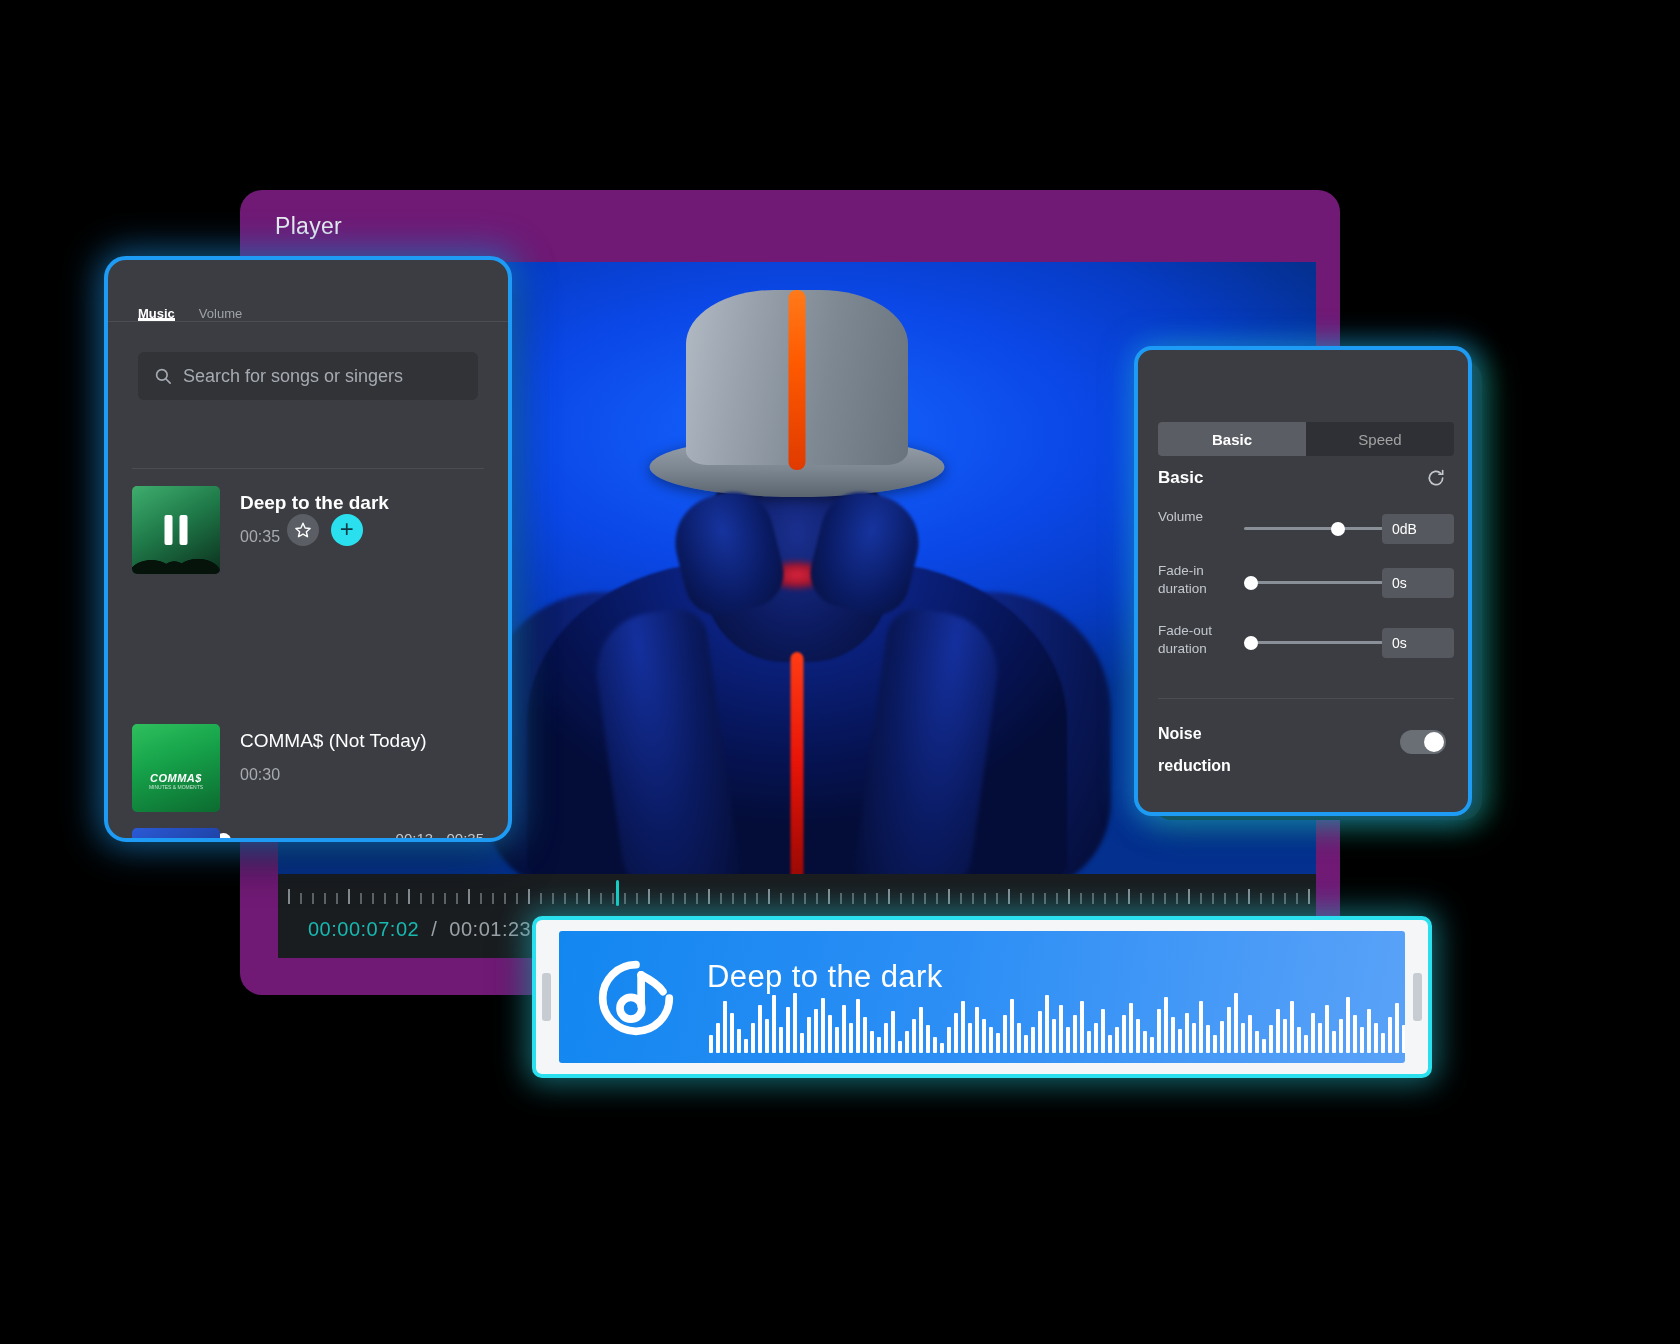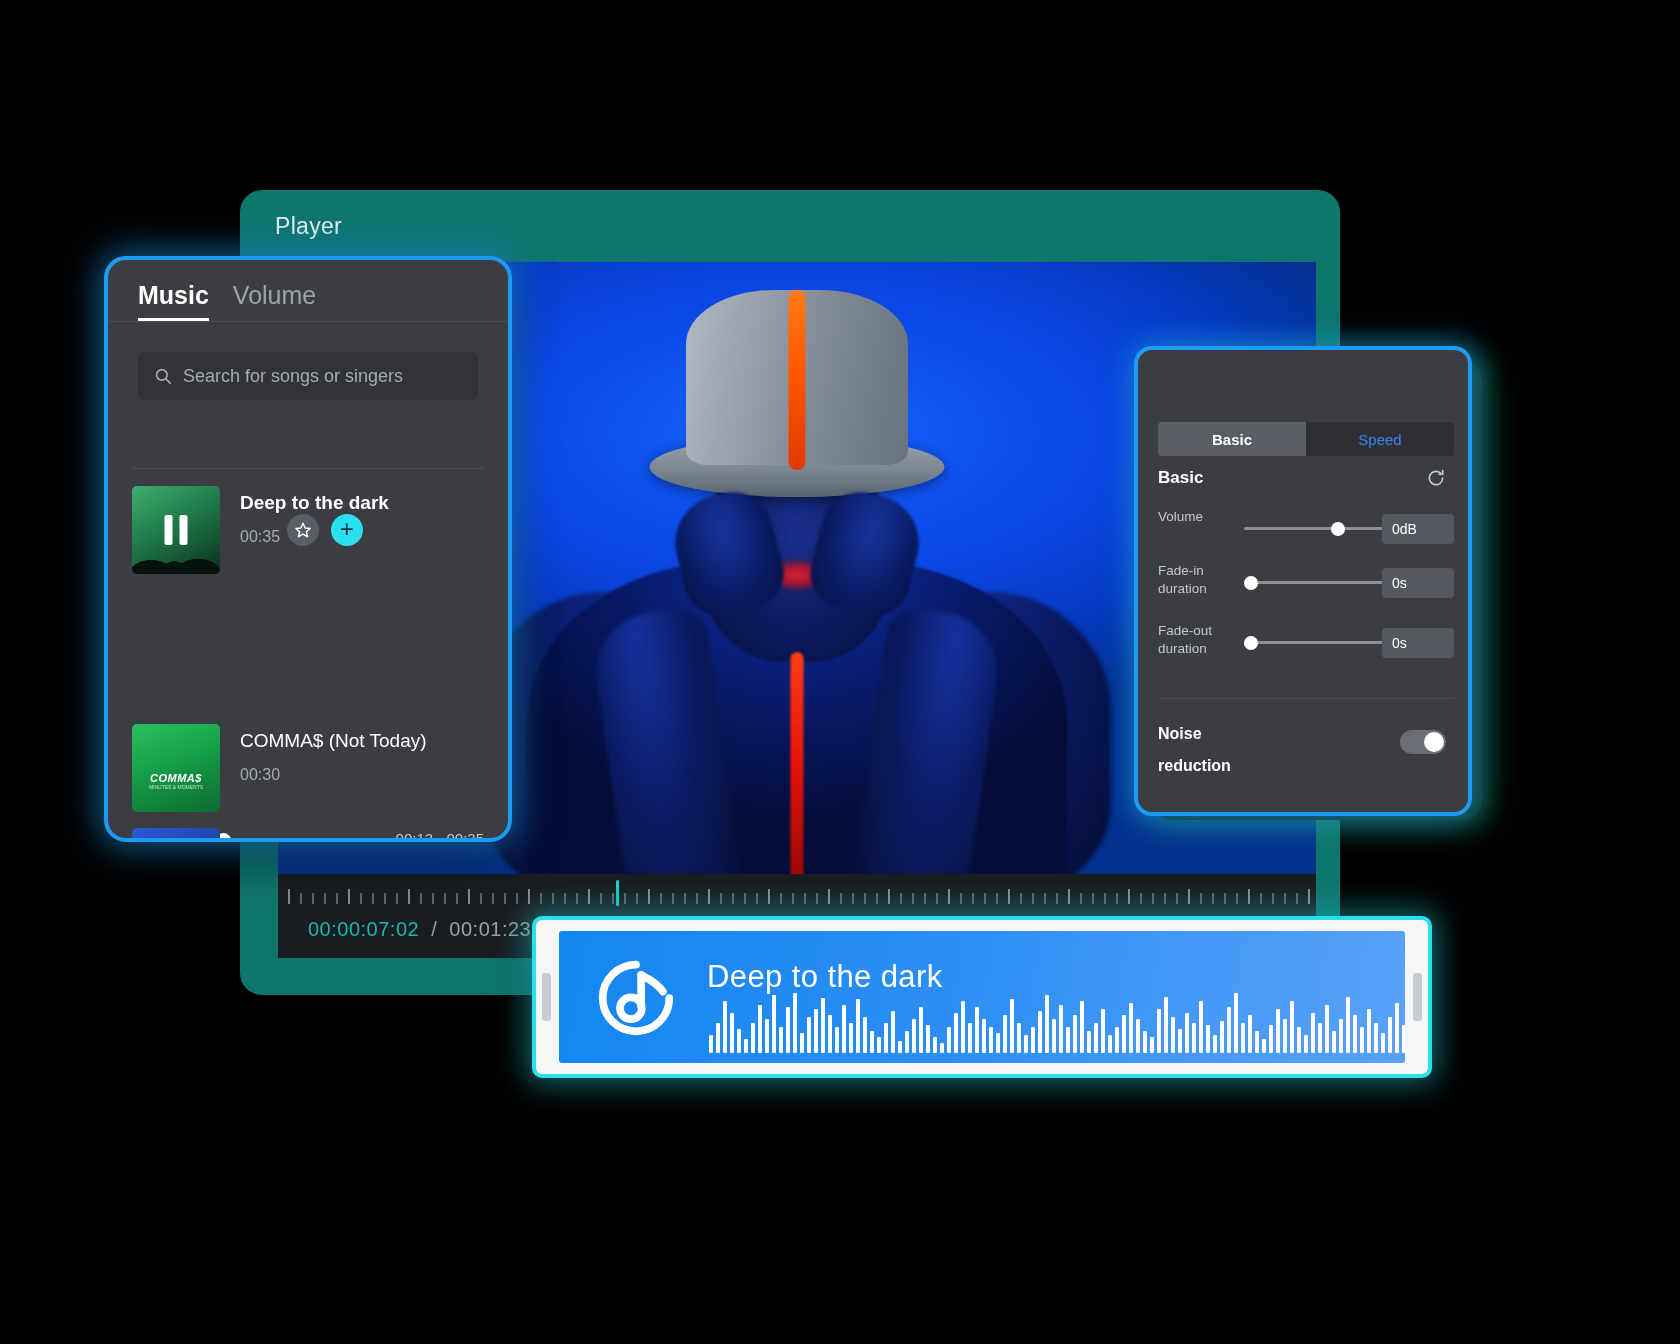--- a/index.html
+++ b/index.html
@@ -2,21 +2,21 @@
 <html><head>
 <meta charset="utf-8">
 <style>
   html,body{margin:0;padding:0;background:#000;}
   body{width:1680px;height:1344px;position:relative;overflow:hidden;
        font-family:"Liberation Sans","DejaVu Sans",sans-serif;}
 
   
   #player-window{
     position:absolute; left:240px; top:190px; width:1100px; height:805px;
-    background:#0f766e; border-radius:22px;
+    background:#701a75; border-radius:22px;
     box-shadow:0 10px 50px rgba(0,0,0,.8);
     text-align:right;
   }
   #player-titlebar{
     position:absolute; left:0; top:0; width:100%; height:72px;
     display:flex; align-items:center; padding-left:35px; box-sizing:border-box;
   }
   #player-title{color:#e8eef0; font-size:23px; letter-spacing:.3px;}
 
   #video-stage{
@@ -94,21 +94,21 @@
 
   
   #music-panel{
     position:absolute; left:104px; top:256px; width:400px; height:578px;
     background:#3b3d42; border-radius:22px; border:4px solid #1e9cf5;
     box-shadow:0 0 34px 6px rgba(30,156,245,.55), 0 14px 44px rgba(0,0,0,.75);
     overflow:hidden;
   }
   #music-tabs{height:62px; display:flex; align-items:flex-end; padding:0 30px; gap:24px;
               border-bottom:1px solid #4a4d53; box-sizing:border-box;}
-  .mtab{color:#9ea3aa; font-size:25px; padding-bottom:11px; position:relative;}
+  .mtab{color:#9ea3aa; font-size:13px; padding-bottom:0; position:relative;}
   .mtab.active{color:#fff; font-weight:bold;}
   .mtab.active::after{content:""; position:absolute; left:0; right:0; bottom:0; height:3px; background:#fff;}
 
   #search-box{
     position:absolute; left:30px; top:92px; width:340px; height:48px;
     background:#313337; border-radius:6px; display:flex; align-items:center; padding:0 16px;
     box-sizing:border-box;
   }
   #search-icon{width:18px;height:18px;margin-right:11px;flex:0 0 auto;}
   #search-text{color:#a6abb2; font-size:18px;}
@@ -166,21 +166,21 @@
     position:absolute; left:1134px; top:346px; width:330px; height:462px;
     background:#3b3d42; border-radius:18px; border:4px solid #1e9cf5;
     box-shadow:0 0 28px 5px rgba(30,156,245,.5);
     overflow:hidden;
   }
   #audio-title{height:54px; display:flex; align-items:center; padding-left:20px;
                color:#fff; font-size:18px; border-bottom:1px solid #4a4d53; box-sizing:border-box;}
   #seg{position:absolute; left:20px; top:72px; width:296px; height:34px;
        background:#2e3035; border-radius:4px; display:flex; overflow:hidden;}
   .segbtn{flex:1; display:flex; align-items:center; justify-content:center;
-          font-size:15px; color:#3b82f6;}
+          font-size:15px; color:#a3a3a3;}
   .segbtn.active{background:#5a5d63; color:#fff; font-weight:bold;}
 
   #basic-hdr{position:absolute; left:20px; top:118px; color:#fff; font-size:17px; font-weight:bold;}
   #reset-icon{position:absolute; right:22px; top:118px; width:20px; height:20px;}
 
   .arow{position:absolute; left:20px; width:296px; height:40px;}
   .alabel{position:absolute; left:0; top:0; width:72px; color:#c3c8ce; font-size:13.5px; line-height:18px;}
   .aslider{position:absolute; left:86px; top:14px; width:140px; height:14px;}
   .strack{position:absolute; left:0; top:5px; width:100%; height:3px; background:#8a9097; border-radius:2px;}
   .sknob{position:absolute; top:0; width:14px; height:14px; border-radius:50%; background:#fff;}

